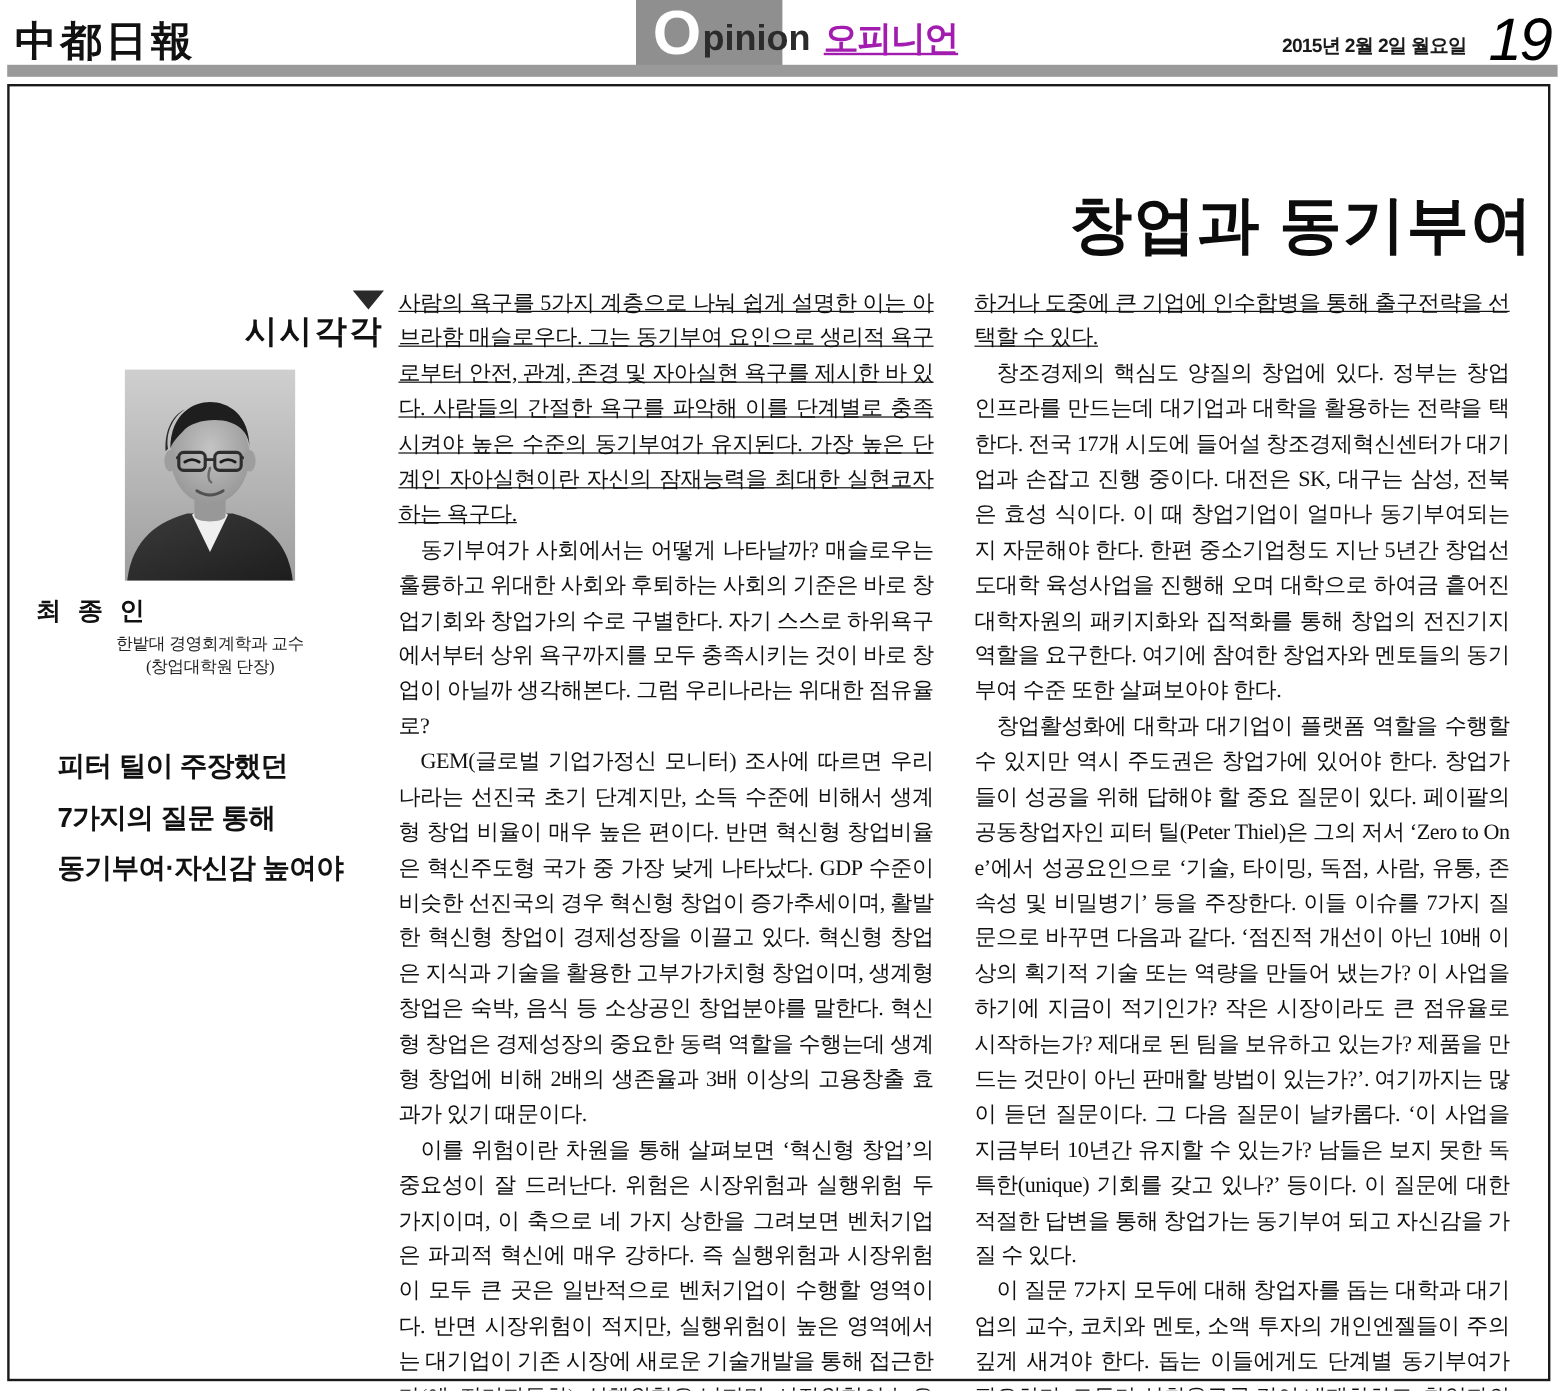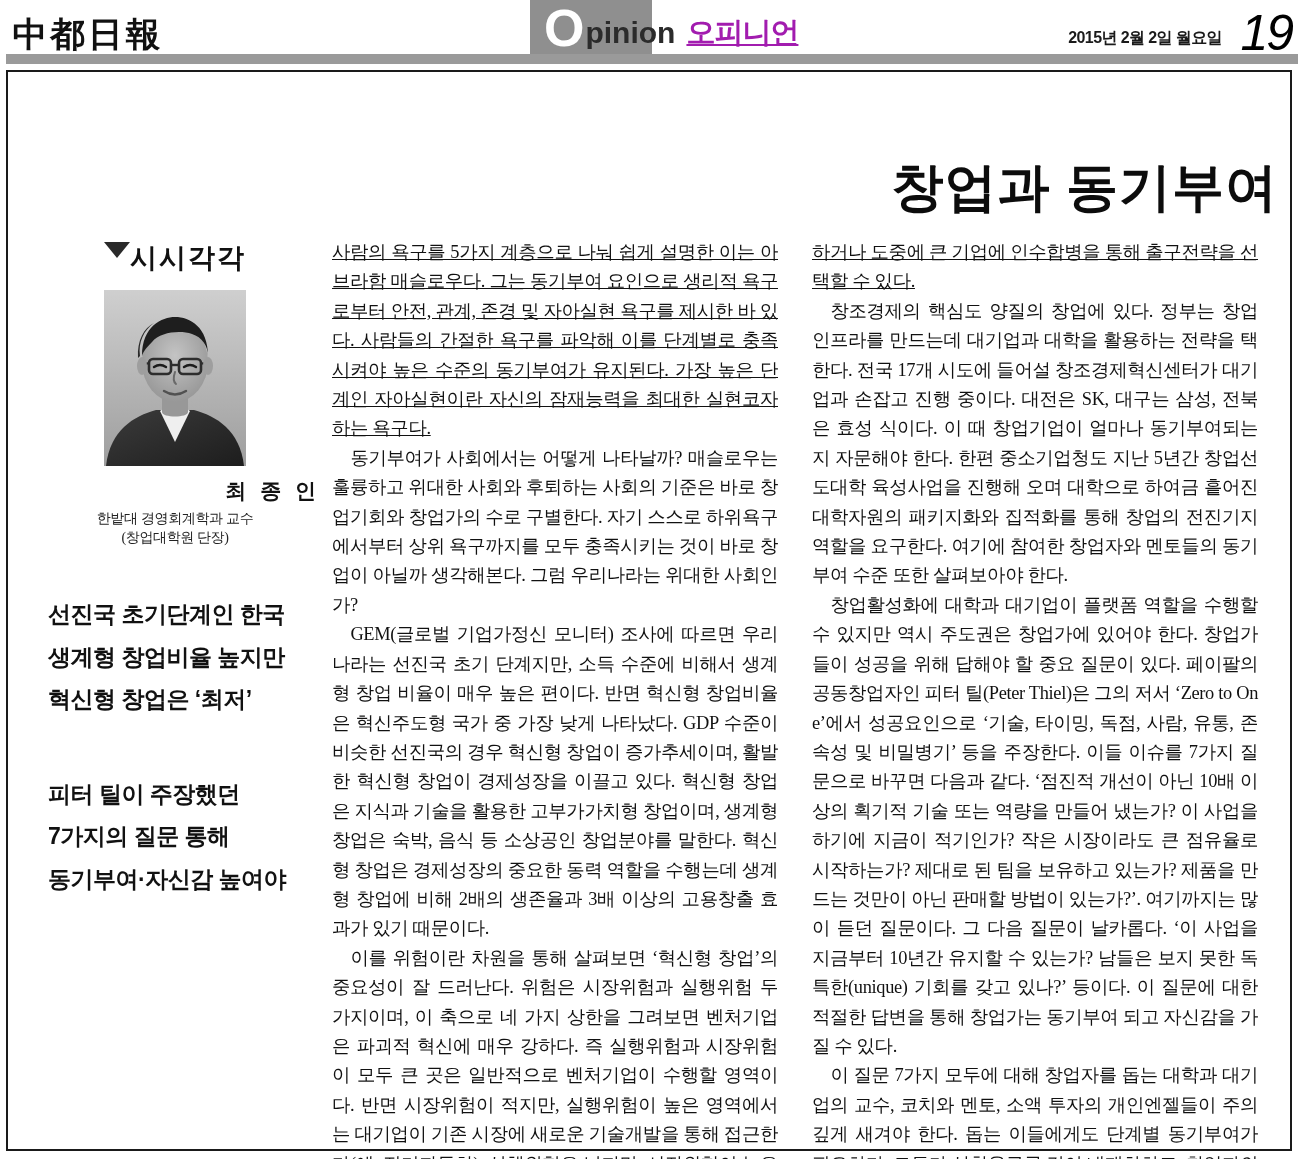--- a/index.html
+++ b/index.html
@@ -136,24 +136,25 @@
 
   
   .sidebar {
     position: absolute;
     left: 30px;
     top: 240px;
     width: 290px;
   }
   .column-label {
     display: flex;
-    align-items: flex-start;
+    align-items: flex-end;
     justify-content: center;
     gap: 0;
     margin-bottom: 8px;
+    flex-direction: column;
   }
   .tri {
     width: 0;
     height: 0;
     border-left: 13px solid transparent;
     border-right: 13px solid transparent;
     border-top: 16px solid #2a2a2a;
     margin-top: 2px;
   }
   .column-label-text {
@@ -169,21 +170,21 @@
     height: 176px;
     margin: 14px auto 0 auto;
     position: relative;
     overflow: hidden;
     background: #d9d9d9;
     filter: grayscale(100%);
   }
   .portrait svg { display: block; }
 
   .byline-name {
-    text-align: right;
+    text-align: left;
     font-family: "Liberation Sans", sans-serif;
     font-weight: bold;
     font-size: 21px;
     letter-spacing: 4px;
     color: #111;
     margin-top: 11px;
   }
   .byline-affil {
     text-align: center;
     font-family: "Liberation Sans", sans-serif;
@@ -308,36 +309,31 @@
 
       <ellipse cx="38" cy="76" rx="5" ry="9" fill="#a49d96"></ellipse>
       <ellipse cx="104" cy="76" rx="5" ry="9" fill="#a49d96"></ellipse>
     </svg>
   </div>
 
   <div class="byline-name">최 종 인</div>
   <div class="byline-affil">한밭대 경영회계학과 교수</div>
   <div class="byline-affil2">(창업대학원 단장)</div>
 
-  <div class="pullquote first">
-    <div>선진국 초기단계인 한국</div>
-    <div>생계형 창업비율 높지만</div>
-    <div>혁신형 창업은 ‘최저’</div>
-  </div>
 
   <div class="pullquote second">
     <div>피터 틸이 주장했던</div>
     <div>7가지의 질문 통해</div>
     <div>동기부여·자신감 높여야</div>
   </div>
 </div>
 
 <div class="body-col col-1">
   <p class="noindent">사람의 욕구를 5가지 계층으로 나눠 쉽게 설명한 이는 아브라함 매슬로우다. 그는 동기부여 요인으로 생리적 욕구로부터 안전, 관계, 존경 및 자아실현 욕구를 제시한 바 있다. 사람들의 간절한 욕구를 파악해 이를 단계별로 충족시켜야 높은 수준의 동기부여가 유지된다. 가장 높은 단계인 자아실현이란 자신의 잠재능력을 최대한 실현코자 하는 욕구다.</p>
-  <p>동기부여가 사회에서는 어떻게 나타날까? 매슬로우는 훌륭하고 위대한 사회와 후퇴하는 사회의 기준은 바로 창업기회와 창업가의 수로 구별한다. 자기 스스로 하위욕구에서부터 상위 욕구까지를 모두 충족시키는 것이 바로 창업이 아닐까 생각해본다. 그럼 우리나라는 위대한 사회인가?</p>
+  <p>동기부여가 사회에서는 어떻게 나타날까? 매슬로우는 훌륭하고 위대한 사회와 후퇴하는 사회의 기준은 바로 창업기회와 창업가의 수로 구별한다. 자기 스스로 하위욕구에서부터 상위 욕구까지를 모두 충족시키는 것이 바로 창업이 아닐까 생각해본다. 그럼 우리나라는 위대한 점유율로?</p>
   <p>GEM(글로벌 기업가정신 모니터) 조사에 따르면 우리나라는 선진국 초기 단계지만, 소득 수준에 비해서 생계형 창업 비율이 매우 높은 편이다. 반면 혁신형 창업비율은 혁신주도형 국가 중 가장 낮게 나타났다. GDP 수준이 비슷한 선진국의 경우 혁신형 창업이 증가추세이며, 활발한 혁신형 창업이 경제성장을 이끌고 있다. 혁신형 창업은 지식과 기술을 활용한 고부가가치형 창업이며, 생계형 창업은 숙박, 음식 등 소상공인 창업분야를 말한다. 혁신형 창업은 경제성장의 중요한 동력 역할을 수행는데 생계형 창업에 비해 2배의 생존율과 3배 이상의 고용창출 효과가 있기 때문이다.</p>
   <p>이를 위험이란 차원을 통해 살펴보면 ‘혁신형 창업’의 중요성이 잘 드러난다. 위험은 시장위험과 실행위험 두 가지이며, 이 축으로 네 가지 상한을 그려보면 벤처기업은 파괴적 혁신에 매우 강하다. 즉 실행위험과 시장위험이 모두 큰 곳은 일반적으로 벤처기업이 수행할 영역이다. 반면 시장위험이 적지만, 실행위험이 높은 영역에서는 대기업이 기존 시장에 새로운 기술개발을 통해 접근한다(예, 전기자동차). 실행위험은 낮지만, 시장위험이 높은 영역에도 대기업이 기존기술로 새롭고 큰 시장에 접근한다(예, 구글 글라스). 한편 두 가지 위험이 모두 높은 곳에서는 창업가적 혁신이 배양되고 여기서 성과를 거두면, 기업공개(IPO)를</p>
 </div>
 
 <div class="body-col col-2">
   <p class="noindent">하거나 도중에 큰 기업에 인수합병을 통해 출구전략을 선택할 수 있다.</p>
   <p>창조경제의 핵심도 양질의 창업에 있다. 정부는 창업 인프라를 만드는데 대기업과 대학을 활용하는 전략을 택한다. 전국 17개 시도에 들어설 창조경제혁신센터가 대기업과 손잡고 진행 중이다. 대전은 SK, 대구는 삼성, 전북은 효성 식이다. 이 때 창업기업이 얼마나 동기부여되는지 자문해야 한다. 한편 중소기업청도 지난 5년간 창업선도대학 육성사업을 진행해 오며 대학으로 하여금 흩어진 대학자원의 패키지화와 집적화를 통해 창업의 전진기지 역할을 요구한다. 여기에 참여한 창업자와 멘토들의 동기부여 수준 또한 살펴보아야 한다.</p>
   <p>창업활성화에 대학과 대기업이 플랫폼 역할을 수행할 수 있지만 역시 주도권은 창업가에 있어야 한다. 창업가들이 성공을 위해 답해야 할 중요 질문이 있다. 페이팔의 공동창업자인 피터 틸(Peter Thiel)은 그의 저서 ‘Zero to One’에서 성공요인으로 ‘기술, 타이밍, 독점, 사람, 유통, 존속성 및 비밀병기’ 등을 주장한다. 이들 이슈를 7가지 질문으로 바꾸면 다음과 같다. ‘점진적 개선이 아닌 10배 이상의 획기적 기술 또는 역량을 만들어 냈는가? 이 사업을 하기에 지금이 적기인가? 작은 시장이라도 큰 점유율로 시작하는가? 제대로 된 팀을 보유하고 있는가? 제품을 만드는 것만이 아닌 판매할 방법이 있는가?’. 여기까지는 많이 듣던 질문이다. 그 다음 질문이 날카롭다. ‘이 사업을 지금부터 10년간 유지할 수 있는가? 남들은 보지 못한 독특한(unique) 기회를 갖고 있나?’ 등이다. 이 질문에 대한 적절한 답변을 통해 창업가는 동기부여 되고 자신감을 가질 수 있다.</p>
   <p>이 질문 7가지 모두에 대해 창업자를 돕는 대학과 대기업의 교수, 코치와 멘토, 소액 투자의 개인엔젤들이 주의 깊게 새겨야 한다. 돕는 이들에게도 단계별 동기부여가 필요하다. 모두가 성취욕구를 깊이 내재화하고, 창업자의 잠재력을 최대로 실현시켜 큰 기쁨을 함께 누리자.</p>
 </div>

